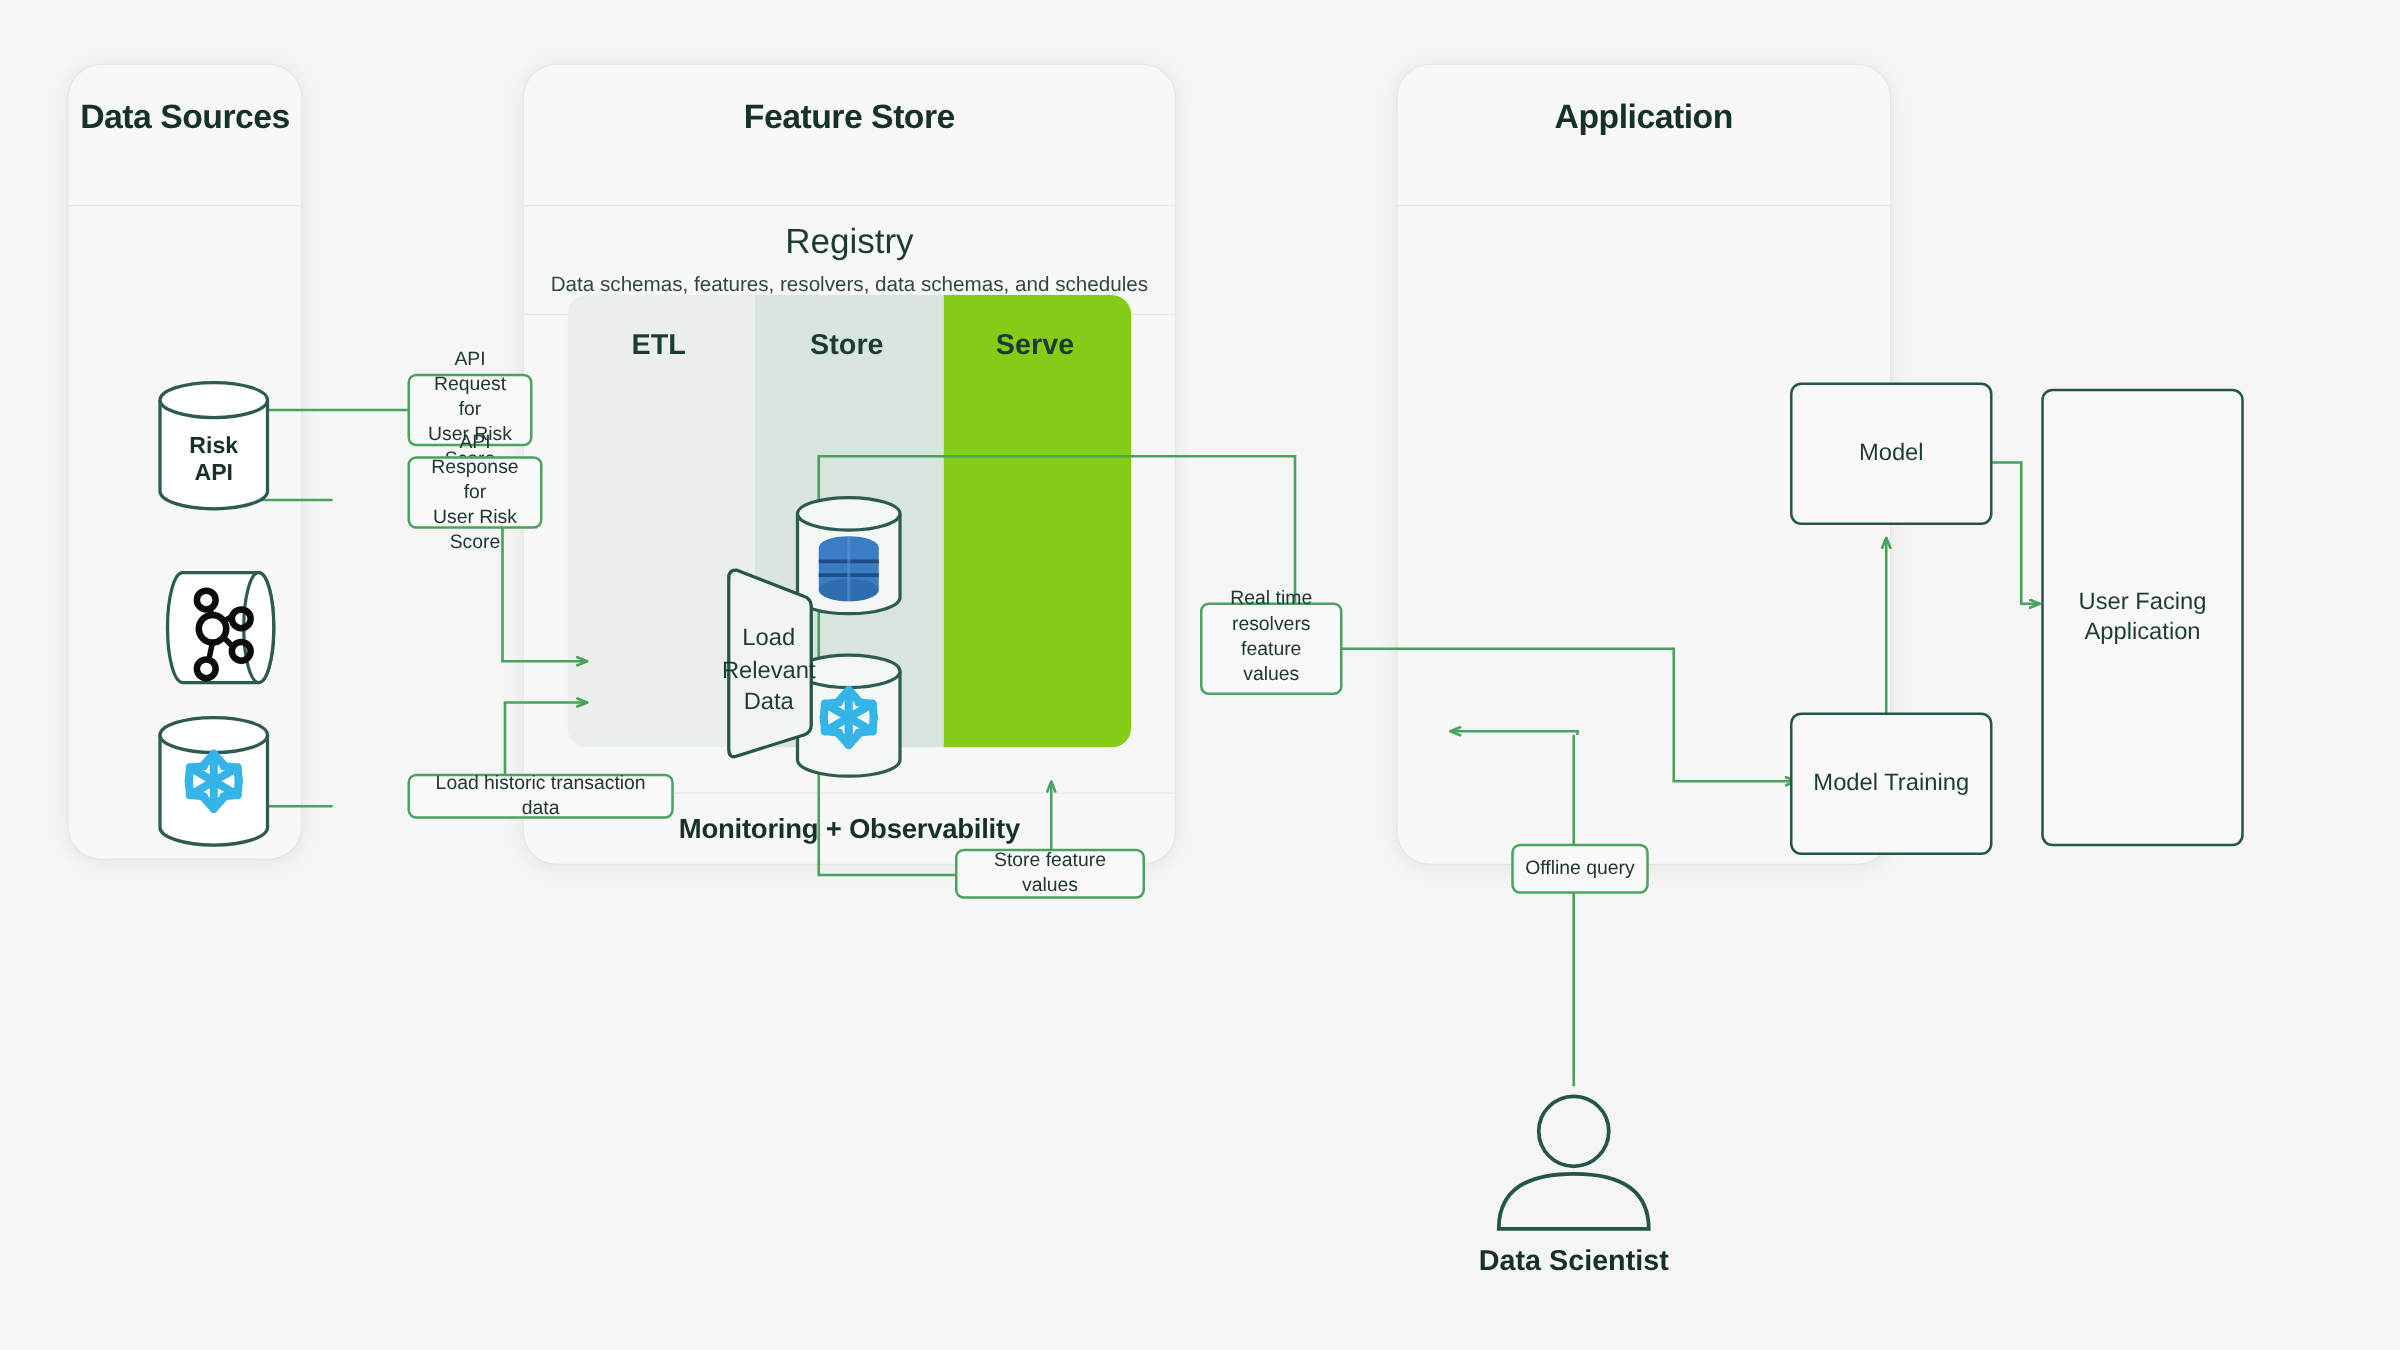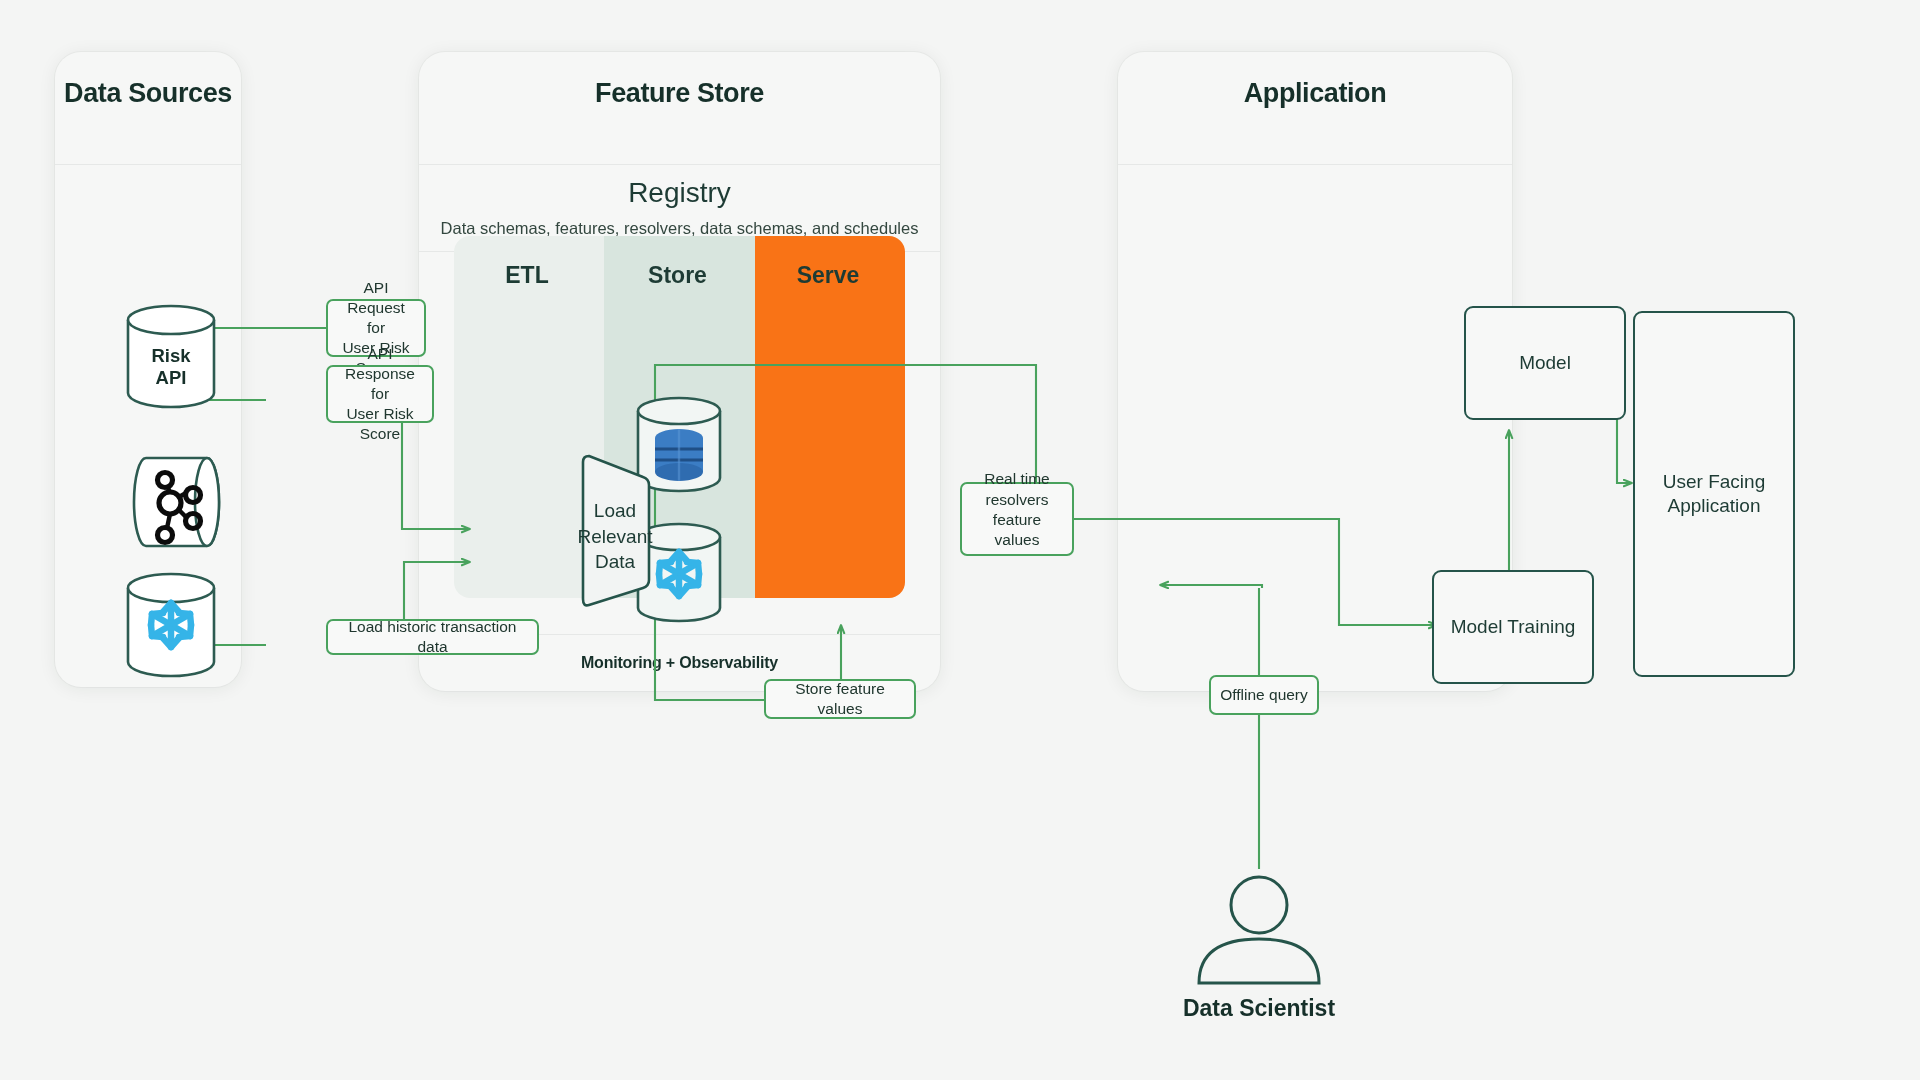--- a/index.html
+++ b/index.html
@@ -27,21 +27,21 @@
   .panel-divider{position:absolute;left:0;right:0;height:1px;background:#e6e8e7;}
   .fs-sub{
     position:absolute;left:0;right:0;
     display:flex;flex-direction:column;align-items:center;justify-content:center;
   }
   .fs-sub .h{font-size:28px;color:#1d3b34;margin-bottom:10px;}
   .fs-sub .p{font-size:16.5px;color:#33473f;}
   .fs-foot{
     position:absolute;left:0;right:0;
     display:flex;align-items:center;justify-content:center;
-    font-size:16px;font-weight:bold;color:#16302a;letter-spacing:-.2px;
+    font-size:22px;font-weight:bold;color:#16302a;letter-spacing:-.2px;
   }
   
   .strip{position:absolute;border-radius:16px;overflow:hidden;display:flex;}
   .col{height:100%;position:relative;}
   .col .lbl{
     position:absolute;left:0;right:4px;top:26px;text-align:center;
     font-size:23px;color:#1d3b34;font-weight:bold;
   }
   
   .nodebox{
@@ -85,21 +85,21 @@
     <div class="fs-foot" style="top:582px;height:57px;">Monitoring + Observability</div>
   </div>
 
   <div class="strip" style="left:454px;top:236px;width:451px;height:362px;">
     <div class="col" style="width:150px;background:#eaefec;">
       <div class="lbl">ETL</div>
     </div>
     <div class="col" style="width:151px;background:#d8e5de;">
       <div class="lbl">Store</div>
     </div>
-    <div class="col" style="width:150px;background:#f97316;">
+    <div class="col" style="width:150px;background:#84cc16;">
       <div class="lbl">Serve</div>
     </div>
   </div>
 
   <div class="panel" style="left:1118px;top:52px;width:394px;height:639px;">
     <div class="panel-title">Application</div>
     <div class="panel-divider" style="top:112px;"></div>
   </div>
 
   <svg class="layer" viewBox="0 0 1920 1080">
@@ -221,21 +221,21 @@
     <span>API</span>
   </div>
 
   <div class="nodebox" style="left:588px;top:495px;width:60px;height:70px;border:none;background:none;box-shadow:none;">
   </div>
   <div style="position:absolute;left:575px;top:498px;width:80px;text-align:center;font-size:19px;color:#1d3b34;line-height:1.35;">
     <span>Load</span><br>
     <span>Relevant Data</span>
   </div>
 
-  <div class="nodebox" style="left:1432px;top:306px;width:158px;height:110px;margin-left:32px;">
+  <div class="nodebox" style="left:1432px;top:306px;width:158px;height:110px;">
     <span>Model</span>
   </div>
 
   <div class="nodebox" style="left:1432px;top:570px;width:158px;height:110px;">
     <span>Model Training</span>
   </div>
 
   <div class="nodebox" style="left:1633px;top:311px;width:158px;height:362px;">
     <span>
       <span>User Facing</span><br>

